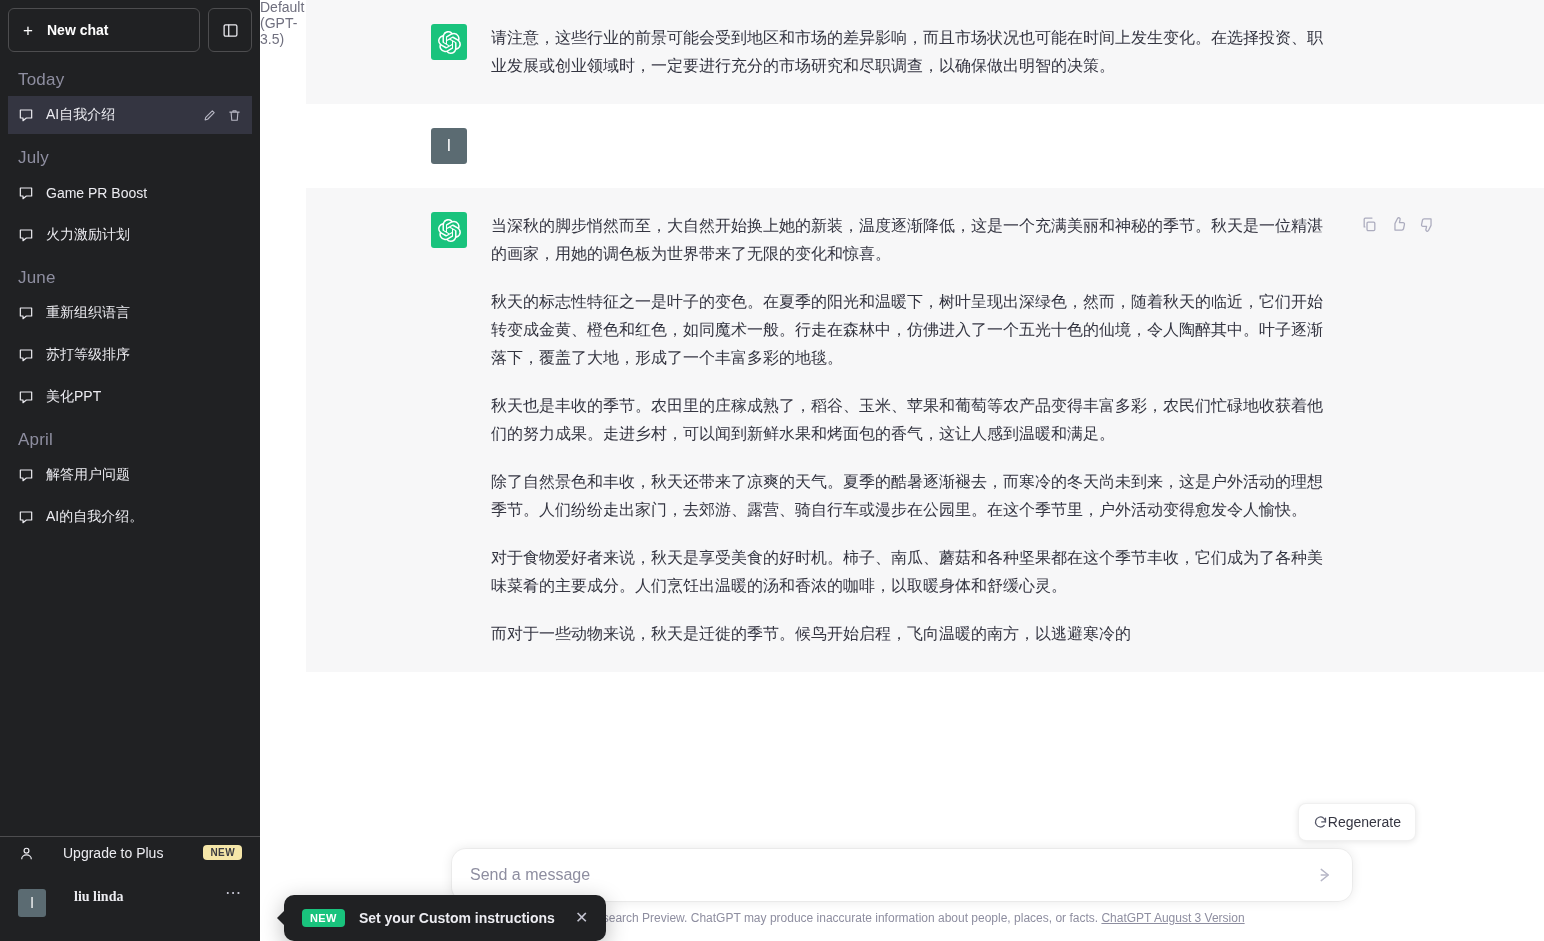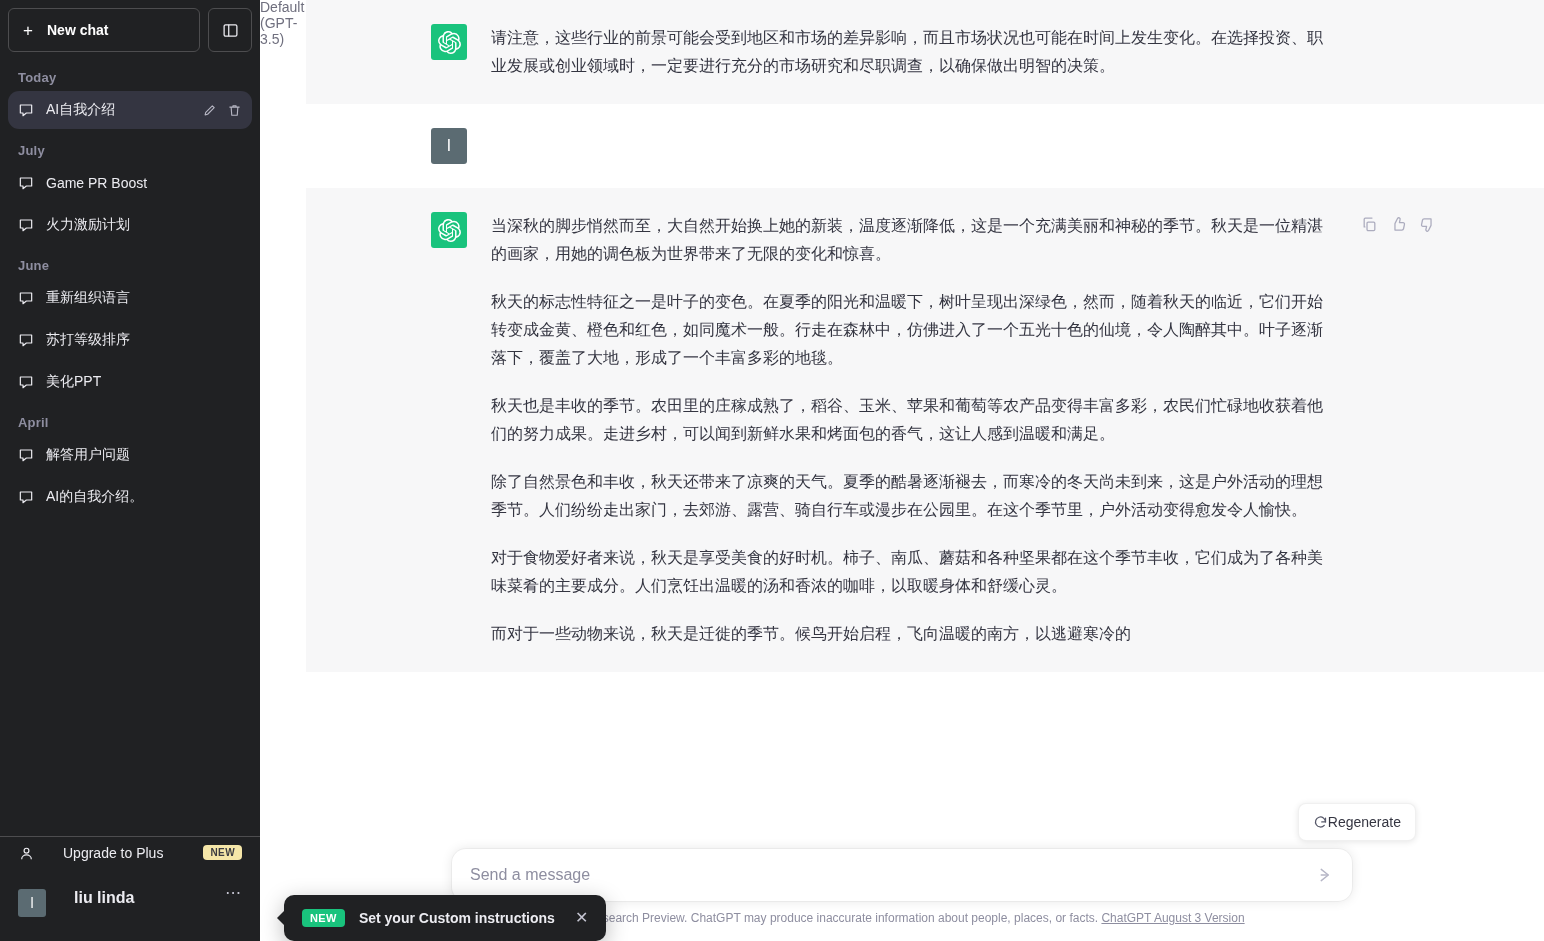--- a/index.html
+++ b/index.html
@@ -38,31 +38,31 @@
     border: 1px solid #4d4d4f; border-radius: 6px;
     background: transparent; cursor: pointer;
     display: flex; align-items: center; justify-content: center;
   }
 
   .sb-scroll {
     flex: 1 1 auto; overflow: hidden;
     padding: 0 8px 8px 8px;
   }
   .sb-group-label {
-    font-size: 13px; font-weight: 700;
+    font-size: 17px; font-weight: 400;
     color: #8e8ea0;
     padding: 10px 10px 6px 10px;
     letter-spacing: .2px;
   }
   .chat-row {
     position: relative;
     display: flex; align-items: center; gap: 12px;
     height: 38px;
     padding: 0 10px;
-    border-radius: 11px;
+    border-radius: 0;
     color: #ececf1; font-size: 14px;
     cursor: pointer;
     margin-bottom: 4px;
     overflow: hidden;
   }
   .chat-row.active { background: #343541; }
   .chat-title {
     flex: 1 1 auto; white-space: nowrap; overflow: hidden;
     text-overflow: clip;
     position: relative;
@@ -84,21 +84,21 @@
     font-size: 10px; font-weight: 700;
     padding: 2px 7px; border-radius: 4px;
     letter-spacing: .4px; margin-left: auto;
   }
   .user-avatar-sm {
     width: 28px; height: 28px; flex: 0 0 28px;
     border-radius: 3px; background: #5b6b72;
     display: flex; align-items: center; justify-content: center;
     color: #fff; font-size: 14px; font-weight: 400;
   }
-  .user-name { font-weight: 700; font-size: 16px; }
+  .user-name { font-weight: 700; font-size: 14px; font-family: Liberation Serif, serif; }
   .dots { margin-left: auto; color: #c5c5d2; font-size: 16px; letter-spacing: 1px; line-height: 8px;}
 
   
   #main {
     flex: 1 1 auto; position: relative;
     background: #ffffff;
     height: 941px; overflow: hidden;
     display: flex; flex-direction: row;
   }
   .model-header {

